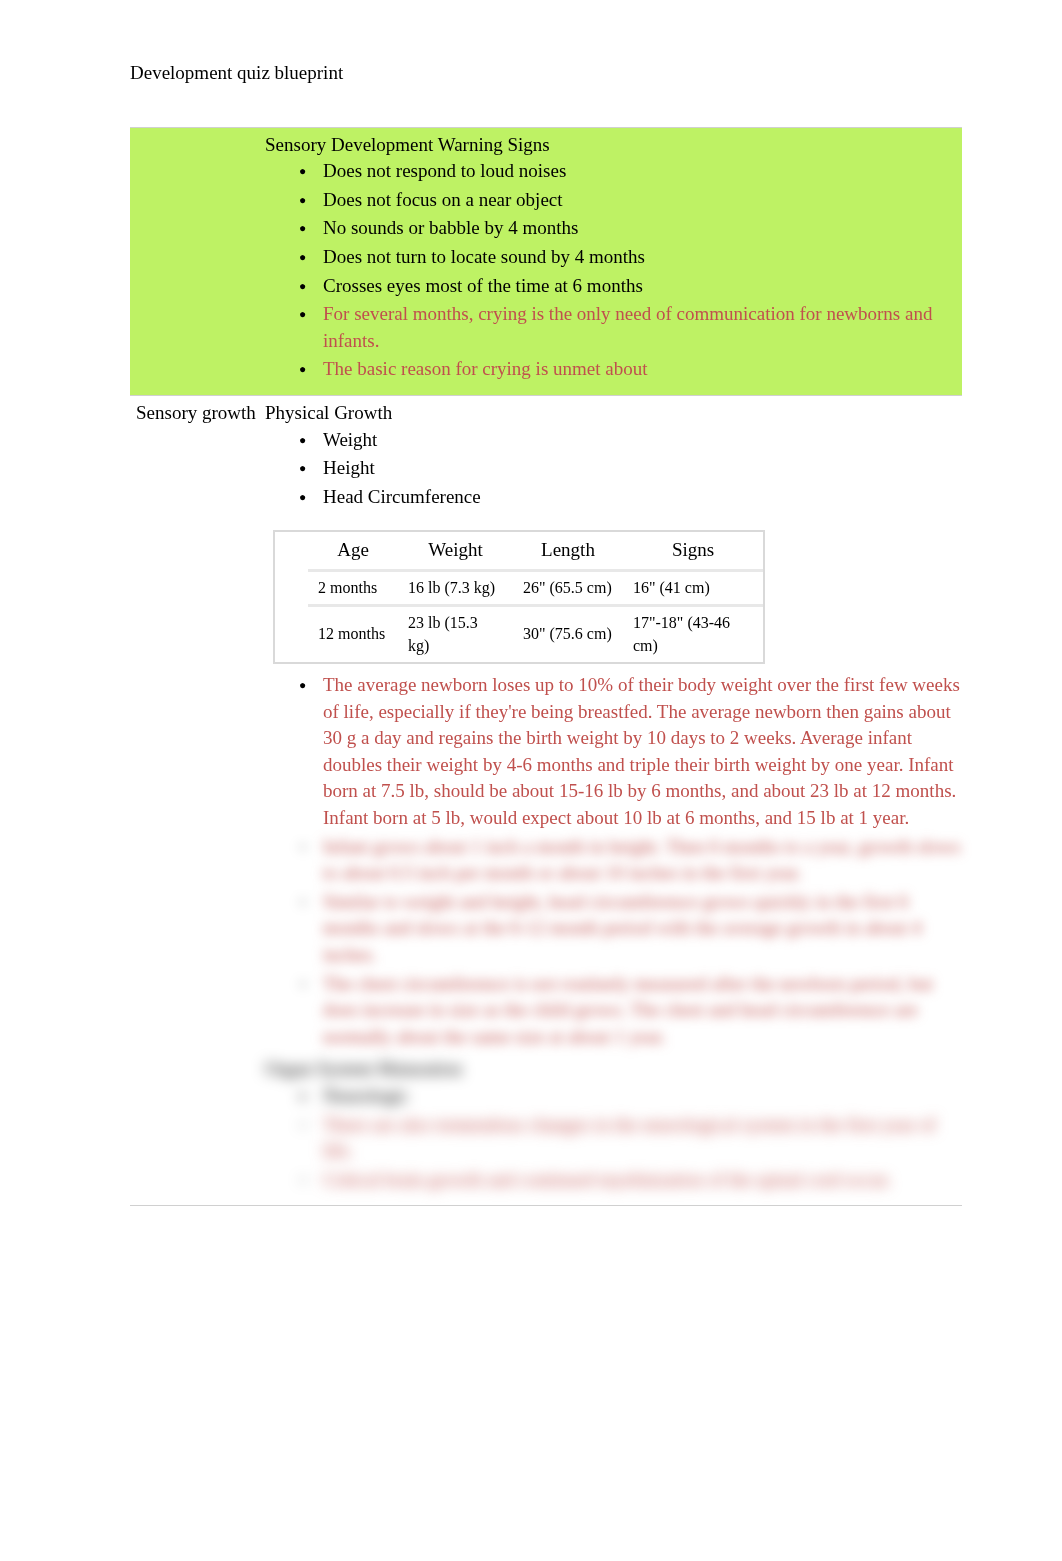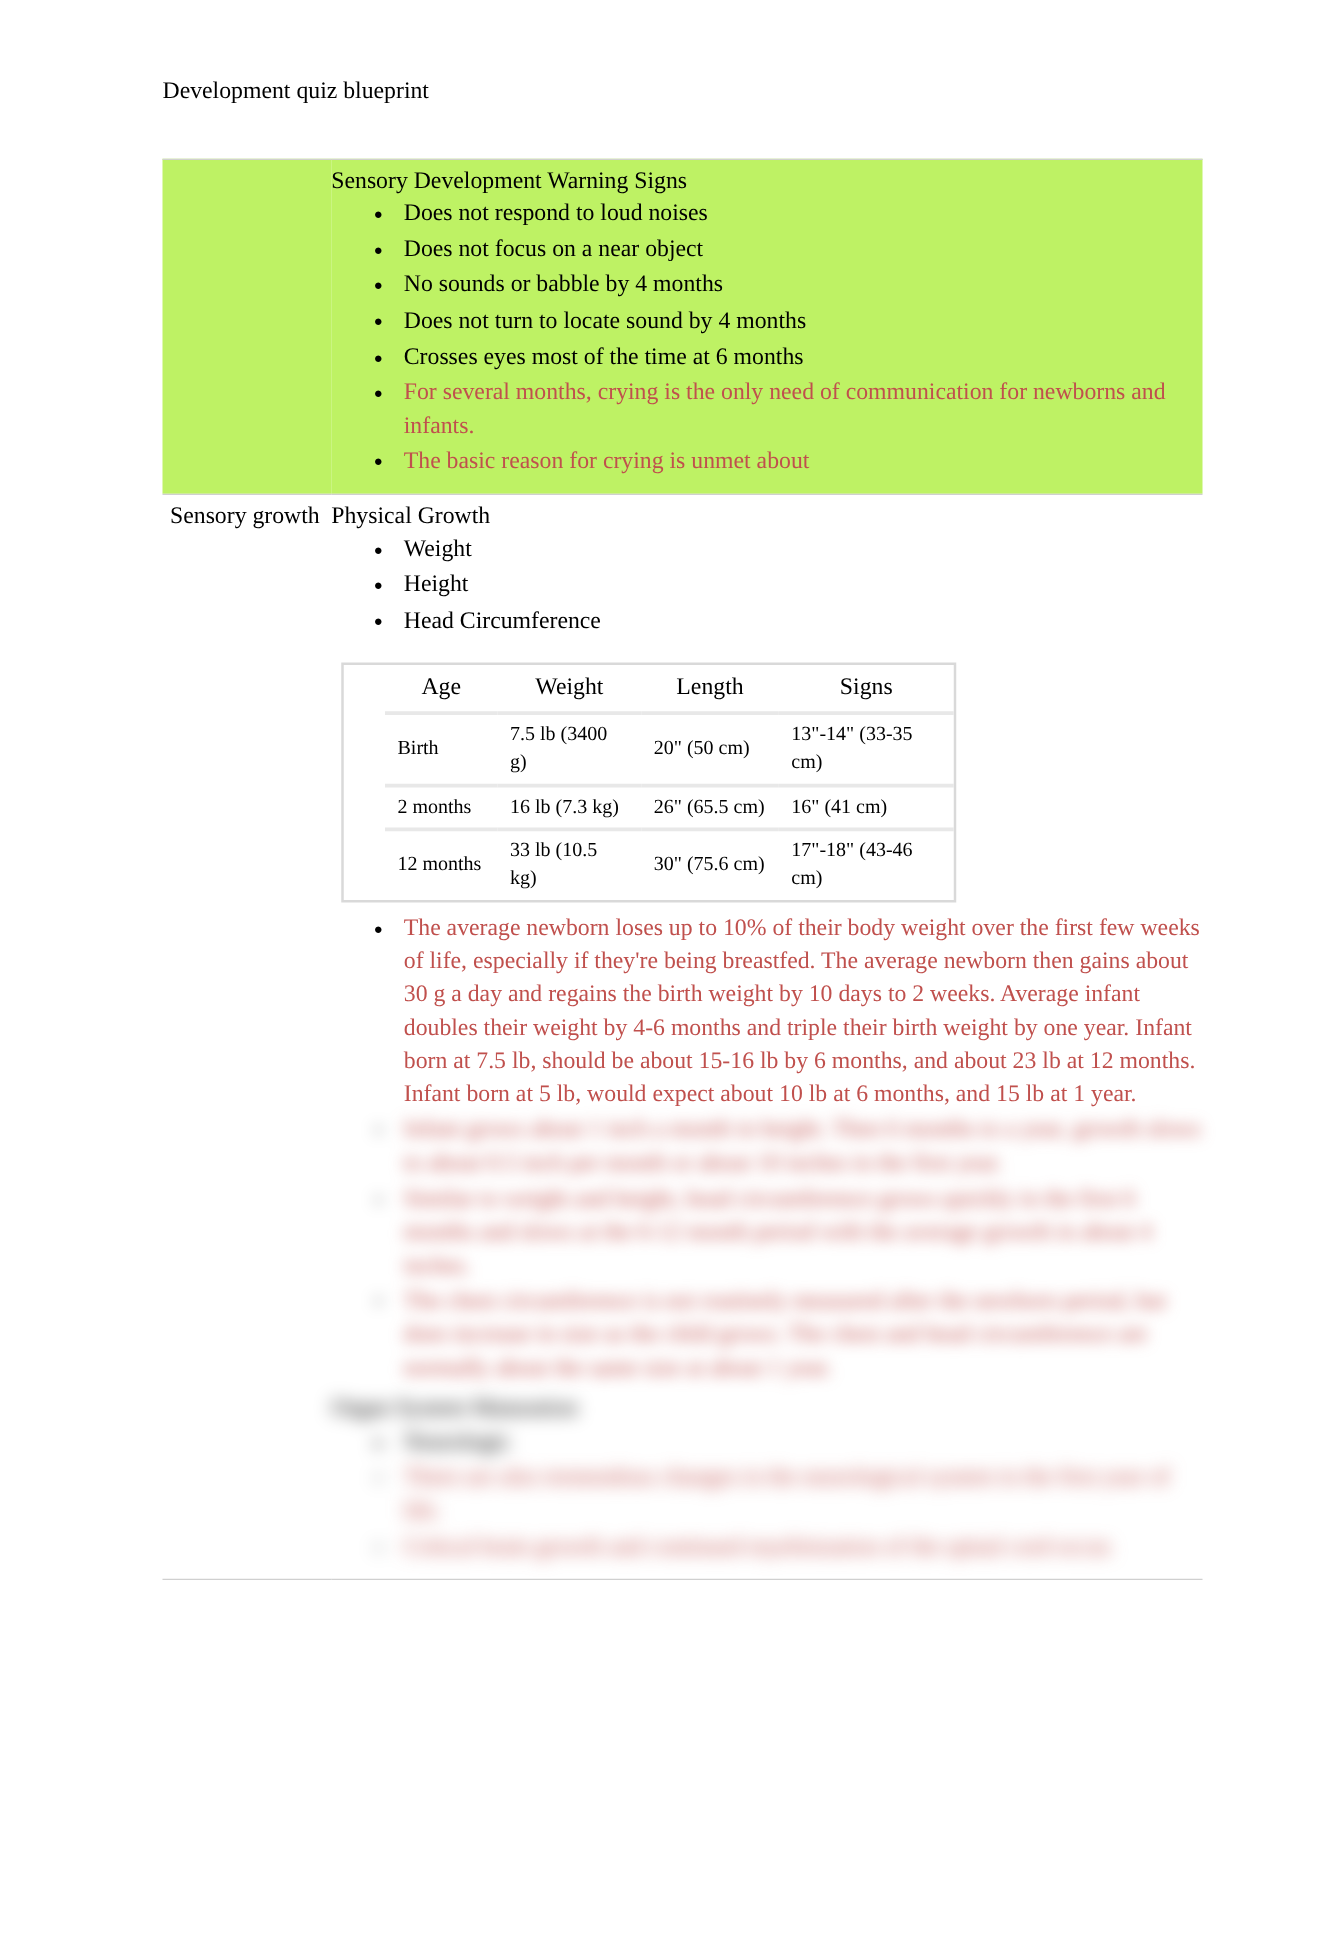--- a/index.html
+++ b/index.html
@@ -142,34 +142,28 @@
 
         <table class="inner-table">
           <tbody>
               <tr>
             <th class="c1">Age</th>
             <th class="c2">Weight</th>
             <th class="c3">Length</th>
             <th class="c4">Signs</th>
           </tr>
           <tr>
-            <td>Birth</td>
-            <td>7.5 lb (3400 g)</td>
-            <td>20" (50 cm)</td>
-            <td>13"-14" (33-35 cm)</td>
-          </tr>
-          <tr>
             <td>2 months</td>
             <td>16 lb (7.3 kg)</td>
             <td>26" (65.5 cm)</td>
             <td>16" (41 cm)</td>
           </tr>
           <tr>
             <td>12 months</td>
-            <td>33 lb (10.5 kg)</td>
+            <td>23 lb (15.3 kg)</td>
             <td>30" (75.6 cm)</td>
             <td>17"-18" (43-46 cm)</td>
           </tr>
         </tbody>
           </table>
 
         <ul>
           <li><span class="red">The average newborn loses up to 10% of their body weight over the first few weeks of life, especially if they're being breastfed. The average newborn then gains about 30 g a day and regains the birth weight by 10 days to 2 weeks. Average infant doubles their weight by 4-6 months and triple their birth weight by one year. Infant born at 7.5 lb, should be about 15-16 lb by 6 months, and about 23 lb at 12 months. Infant born at 5 lb, would expect about 10 lb at 6 months, and 15 lb at 1 year.</span></li>
         </ul>
 

